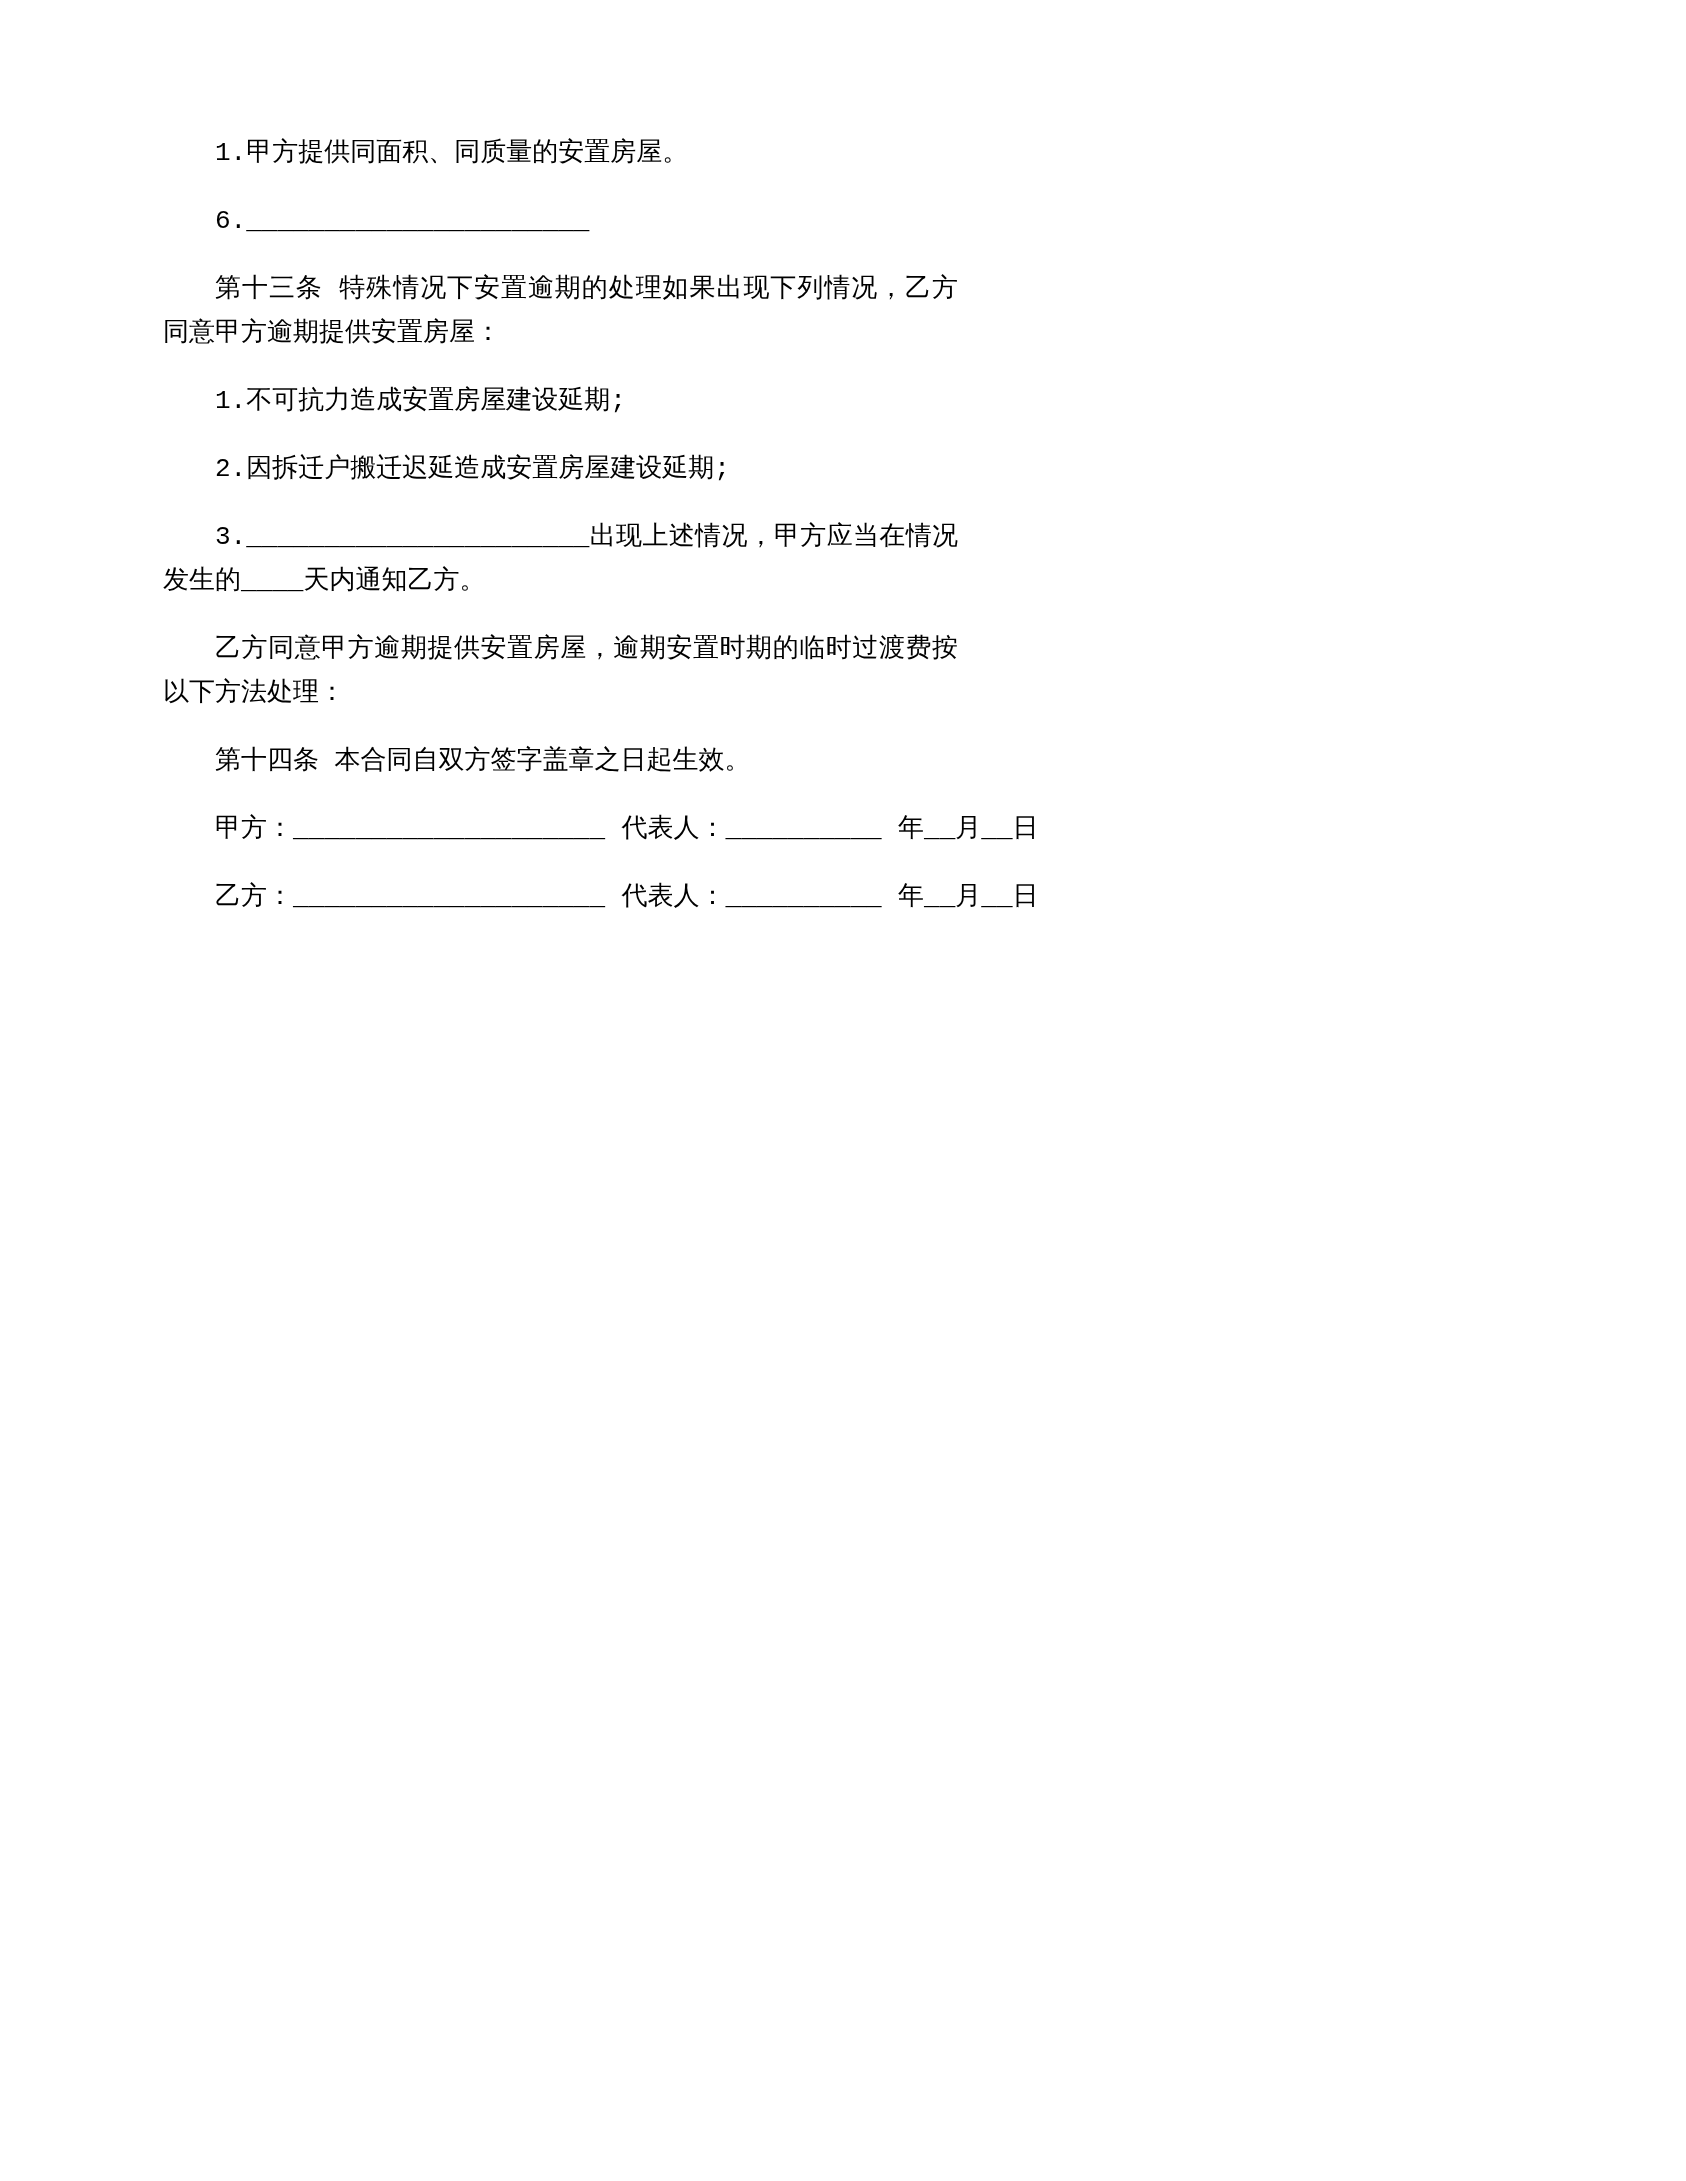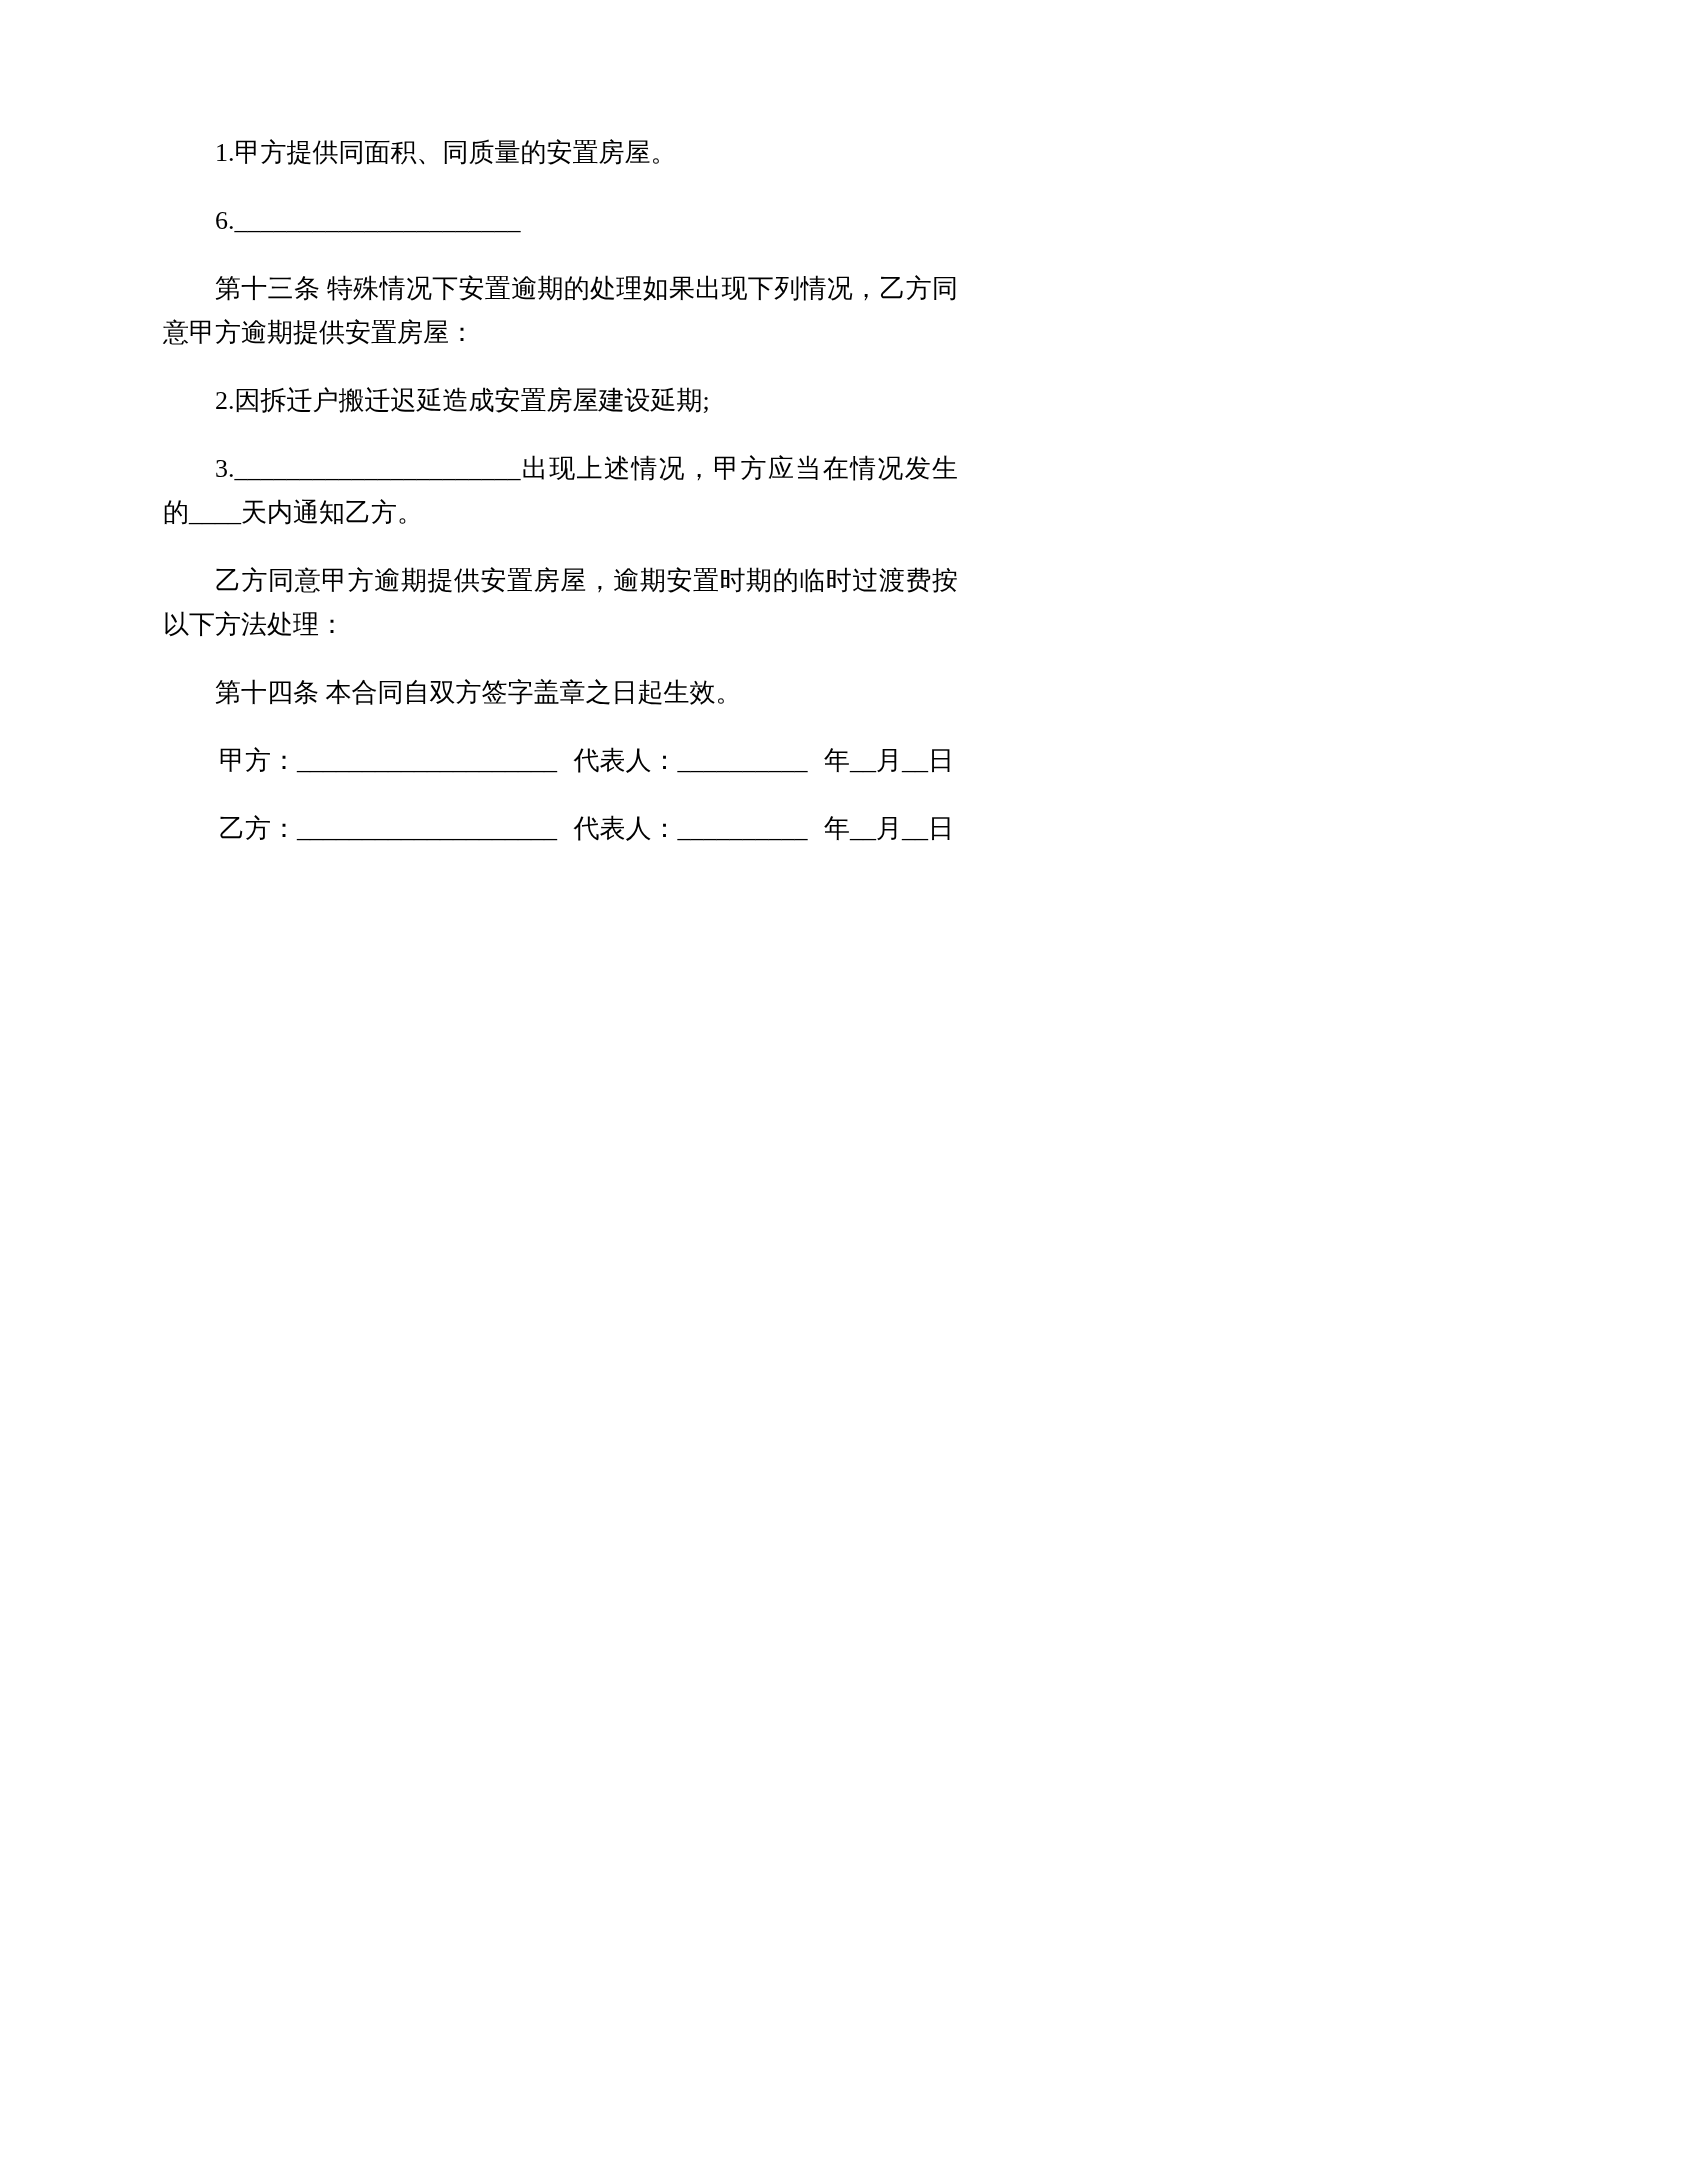--- a/index.html
+++ b/index.html
@@ -11,20 +11,21 @@
     height: 2182px;
     background: #ffffff;
     color: #000000;
     font-family: "Liberation Serif", "DejaVu Serif", serif;
     overflow: hidden;
   }
   .page {
     box-sizing: border-box;
     padding: 107px 0 0 163px;
     width: 959px; 
+    font-family: Liberation Mono, monospace;
   }
   .para {
     width: 795px;
     font-size: 26px;
     line-height: 44px;
     margin: 24px 0;
     text-indent: 2em;
     text-align: justify;
     word-break: break-all;
     white-space: normal;
@@ -45,20 +46,21 @@
 
 <div class="page">
 
   <p class="para">1.甲方提供同面积、同质量的安置房屋。</p>
 
 
   <p class="para">6.______________________</p>
 
   <p class="para">第十三条 特殊情况下安置逾期的处理如果出现下列情况，乙方同意甲方逾期提供安置房屋：</p>
 
+  <p class="para">1.不可抗力造成安置房屋建设延期;</p>
 
   <p class="para">2.因拆迁户搬迁迟延造成安置房屋建设延期;</p>
 
   <p class="para">3.______________________出现上述情况，甲方应当在情况发生的____天内通知乙方。</p>
 
   <p class="para">乙方同意甲方逾期提供安置房屋，逾期安置时期的临时过渡费按以下方法处理：</p>
 
   <p class="para">第十四条 本合同自双方签字盖章之日起生效。</p>
 
 

